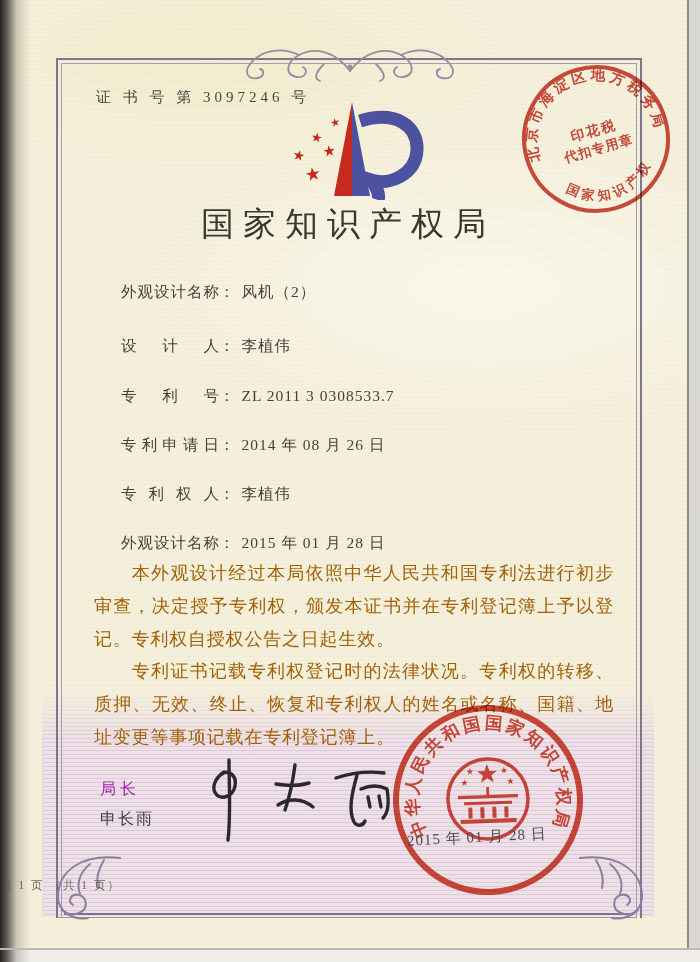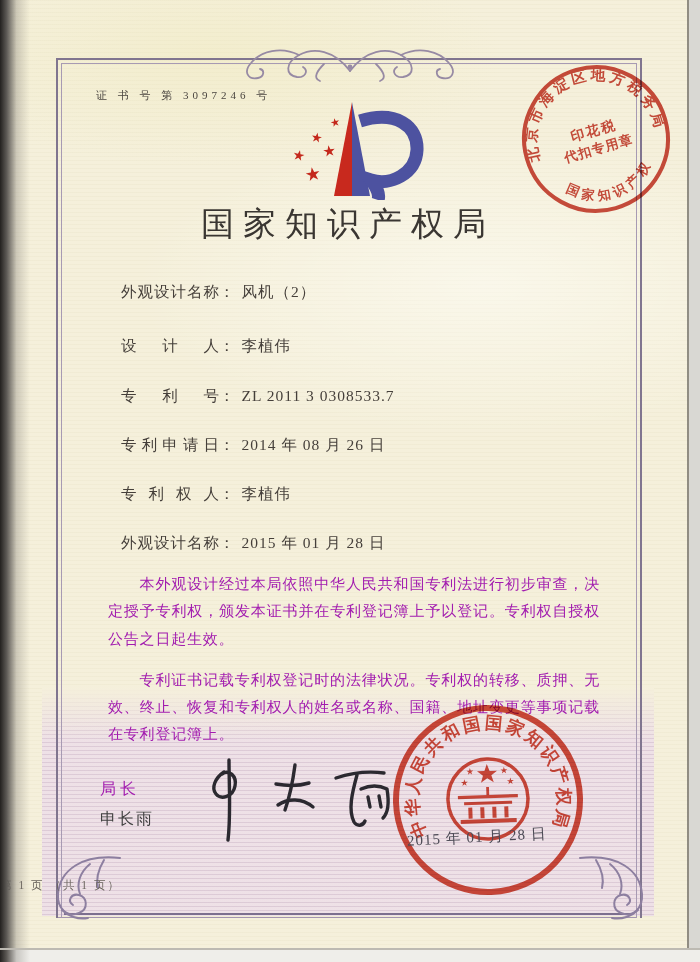--- a/index.html
+++ b/index.html
@@ -28,32 +28,32 @@
       border:2px solid #80758f;border-bottom:none;}
   .frame-inner{position:absolute;left:3px;top:3px;right:3px;bottom:0;
       border:1px solid #a79ab3;border-bottom:none;}
   .bline1{position:absolute;left:64px;top:913px;width:566px;height:0;border-top:2px solid #7c6f8e;z-index:3;}
   .bline2{position:absolute;left:58px;top:917px;width:578px;height:0;border-top:1px solid #a394b0;z-index:3;}
 
   .orn-top{position:absolute;left:228px;top:40px;width:244px;height:44px;z-index:4;}
   .orn-bl{position:absolute;left:50px;top:850px;width:72px;height:72px;z-index:4;}
   .orn-br{position:absolute;left:578px;top:850px;width:72px;height:72px;z-index:4;transform:scaleX(-1);}
 
-  .cert-no{position:absolute;left:96px;top:88px;font-size:11px;letter-spacing:4px;color:#4a4540;z-index:5;}
+  .cert-no{position:absolute;left:96px;top:88px;font-size:15px;letter-spacing:4px;color:#4a4540;z-index:5;}
   .logo{position:absolute;left:274px;top:94px;width:166px;height:106px;z-index:5;}
   .title{position:absolute;left:57px;width:582px;top:202px;text-align:center;font-size:33px;
          letter-spacing:9px;color:#3a3632;font-weight:500;z-index:5;}
 
   .field-row{position:absolute;left:98px;font-size:15.5px;color:#453f3a;z-index:5;white-space:nowrap;margin-left:23px;}
   .field-label{display:inline-block;width:98px;text-align:justify;text-align-last:justify;}
   .field-value{padding-left:7px;letter-spacing:1px;}
 
   .paras{position:absolute;left:94px;top:557px;width:520px;z-index:5;}
-  .paras p{margin:14px;text-indent:2.1em;font-size:15px;line-height:1.82;letter-spacing:.8px;
-           text-align:justify;color:#a21caf;}
+  .paras p{margin:0;text-indent:2.1em;font-size:18px;line-height:1.82;letter-spacing:.8px;
+           text-align:justify;color:#a16207;}
 
   .director-title{position:absolute;left:100px;top:779px;font-size:16px;letter-spacing:4px;color:#a21caf;z-index:6;
                   font-family:"Liberation Sans","DejaVu Sans",sans-serif;}
   .director-name{position:absolute;left:100px;top:809px;font-size:16px;letter-spacing:2px;color:#404040;z-index:6;
                   font-family:"Liberation Sans","DejaVu Sans",sans-serif;}
   .signature{position:absolute;left:190px;top:752px;width:215px;height:98px;z-index:6;}
 
   .seal-tax{position:absolute;left:515px;top:58px;width:162px;height:162px;z-index:10;
             transform:rotate(-16deg);opacity:.88;mix-blend-mode:multiply;}
   .seal-sipo{position:absolute;left:388px;top:700px;width:200px;height:200px;z-index:10;

